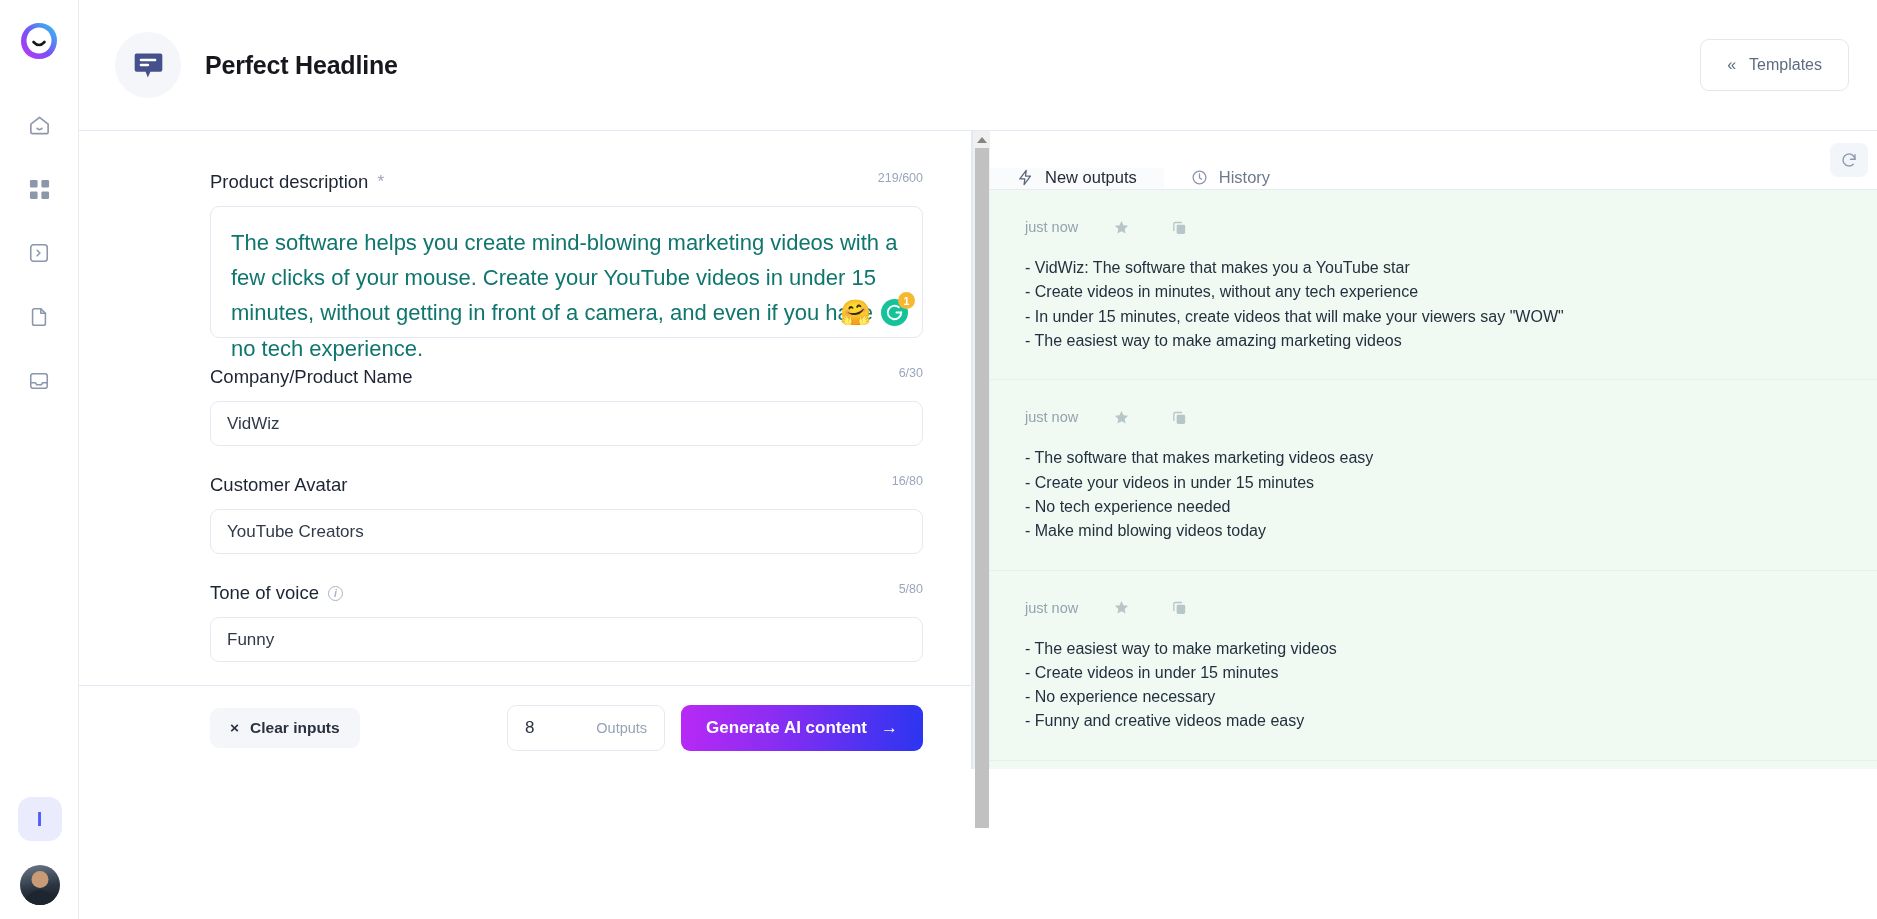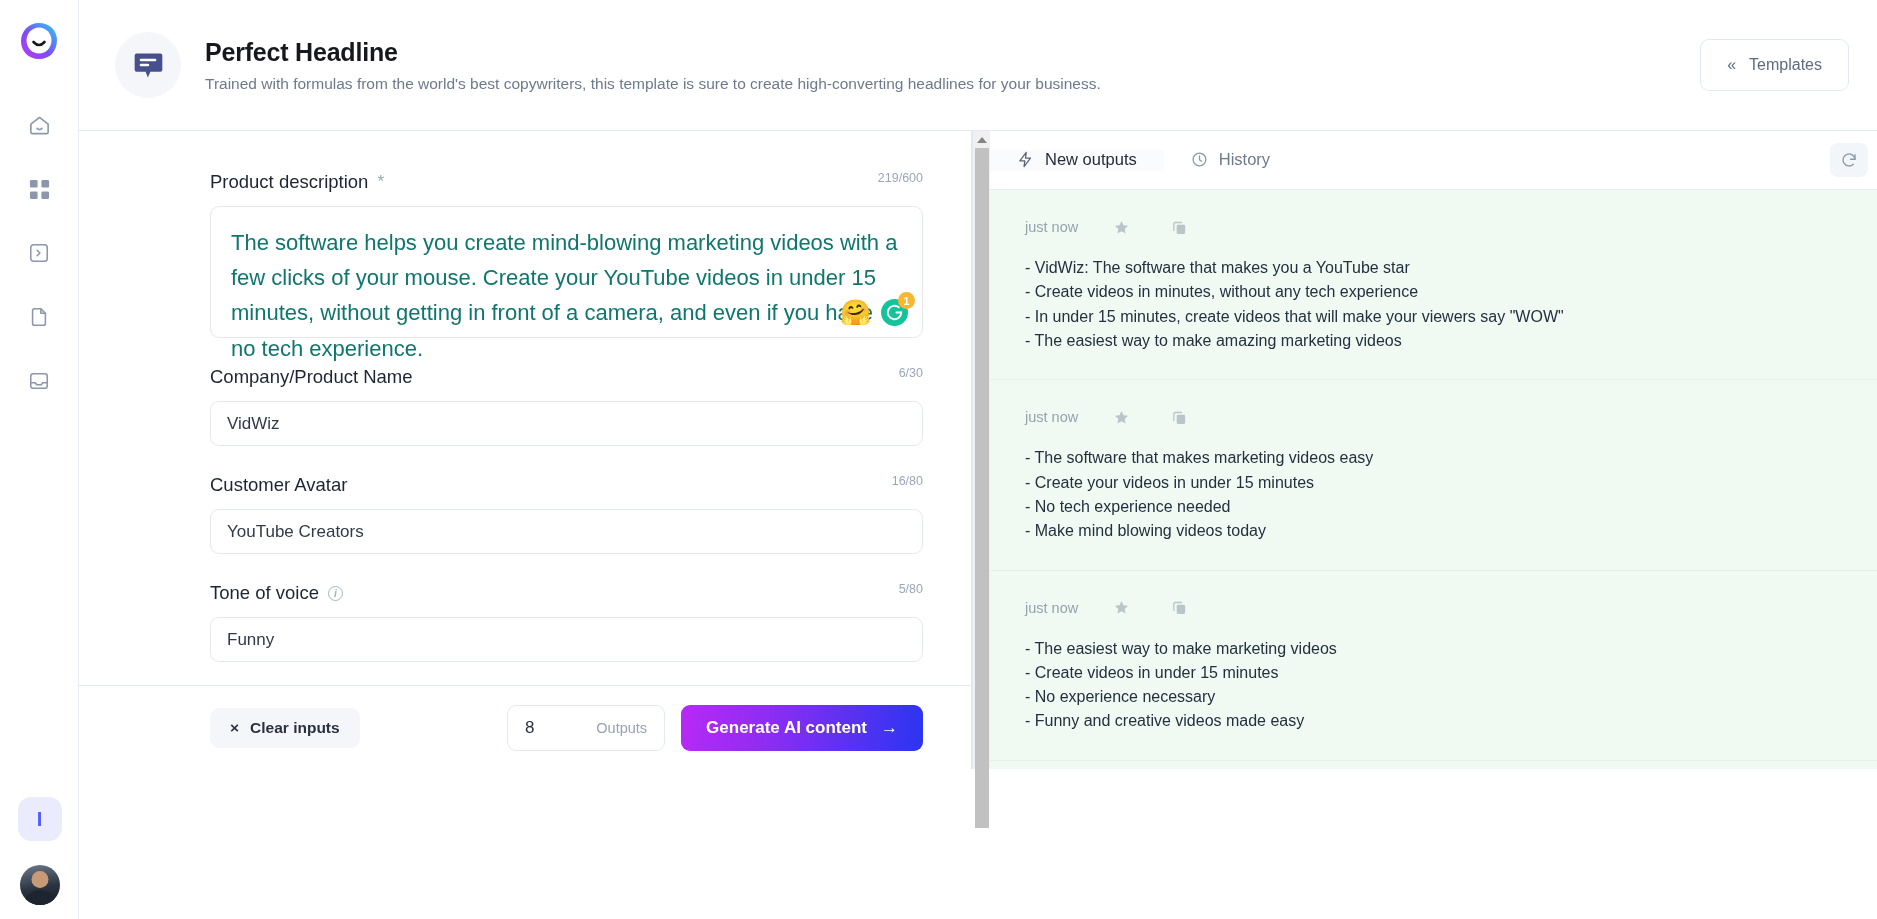--- a/index.html
+++ b/index.html
@@ -156,21 +156,21 @@
   .sb-arrow { width: 0; height: 0; border-left: 5px solid transparent; border-right: 5px solid transparent; border-bottom: 6px solid #848484; }
   .sb-thumb {
     position: absolute; top: 17px; left: 2px; width: 14px; height: 680px;
     background: #c1c1c1; border-radius: 0; cursor: pointer;
   }
 
   
   .outpane { flex: 1; display: flex; flex-direction: column; min-width: 0; background: #fff; }
   .outtabs {
     height: 59px; flex: 0 0 59px; border-bottom: 1px solid #e7ecf3;
-    display: flex; align-items: center; background: #fff; padding-right: 9px;
+    display: flex; align-items: flex-end; background: #fff; padding-right: 9px;
   }
   .otab {
     display: flex; align-items: center; gap: 11px; padding: 0 27px;
     font-size: 16.5px; color: #6d7a8c; cursor: pointer; border-bottom: 2px solid transparent;
   }
   .otab.active { color: #252c39; background: #fafbfd; }
   .refresh-btn {
     margin-left: auto; align-self: center; width: 38px; height: 34px; border-radius: 8px;
     background: #f2f5f9; display: flex; align-items: center; justify-content: center;
     cursor: pointer; color: #8d9aad;
@@ -264,21 +264,20 @@
     <div class="topbar">
       <div class="tpl-icon">
         <svg width="31" height="31" viewBox="0 0 26 26" fill="#46508c">
           <path d="M3 3 h20 a1.6 1.6 0 0 1 1.6 1.6 v12 A1.6 1.6 0 0 1 23 18.2 h-8.4 L12.4 23 l-1.8-4.8 H3 A1.6 1.6 0 0 1 1.4 16.6 v-12 A1.6 1.6 0 0 1 3 3 Z"></path>
           <rect x="5.6" y="7.4" width="14" height="2.1" rx="1.05" fill="#ffffff"></rect>
           <rect x="5.6" y="11.6" width="8" height="2.1" rx="1.05" fill="#ffffff"></rect>
         </svg>
       </div>
       <div class="tpl-text">
         <div class="tpl-title">Perfect Headline</div>
-        <div class="tpl-sub">Trained with formulas from the world's best copywriters, this template is sure to create high-converting headlines for your business.</div>
       </div>
       <div class="tpl-btn">
         <span>«</span>
         <span>Templates</span>
       </div>
     </div>
 
     <div class="body-row">
 
       <div class="formpane">

